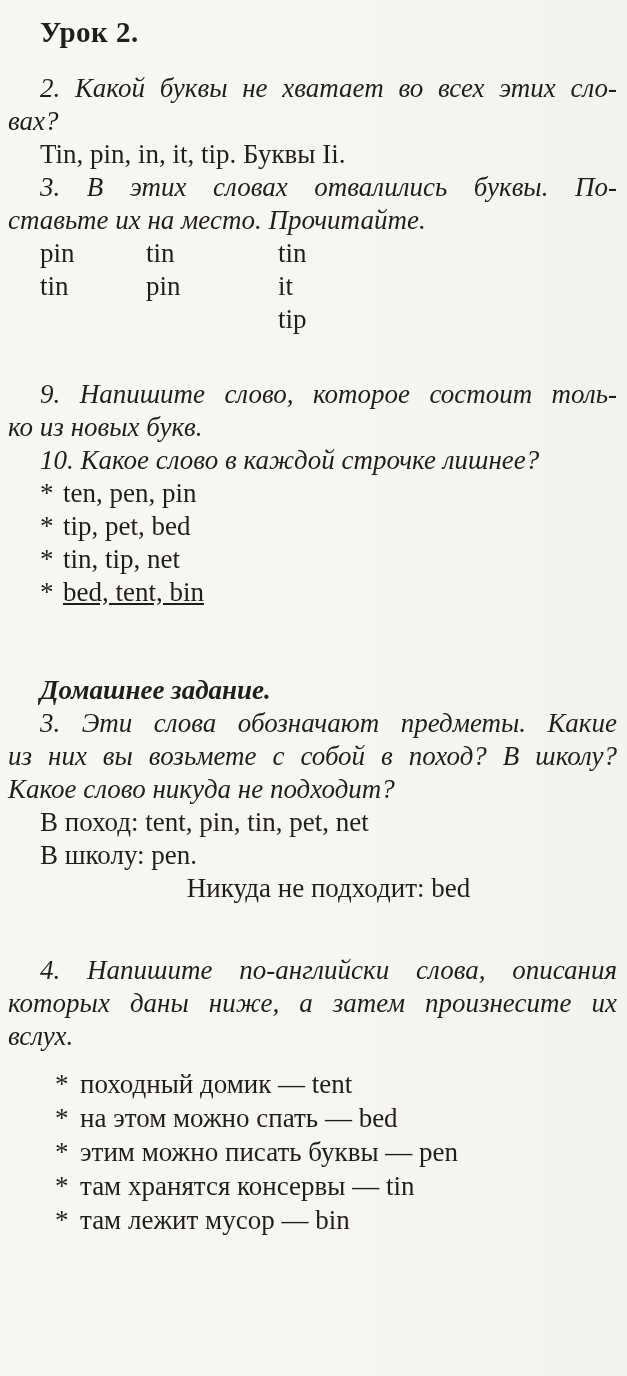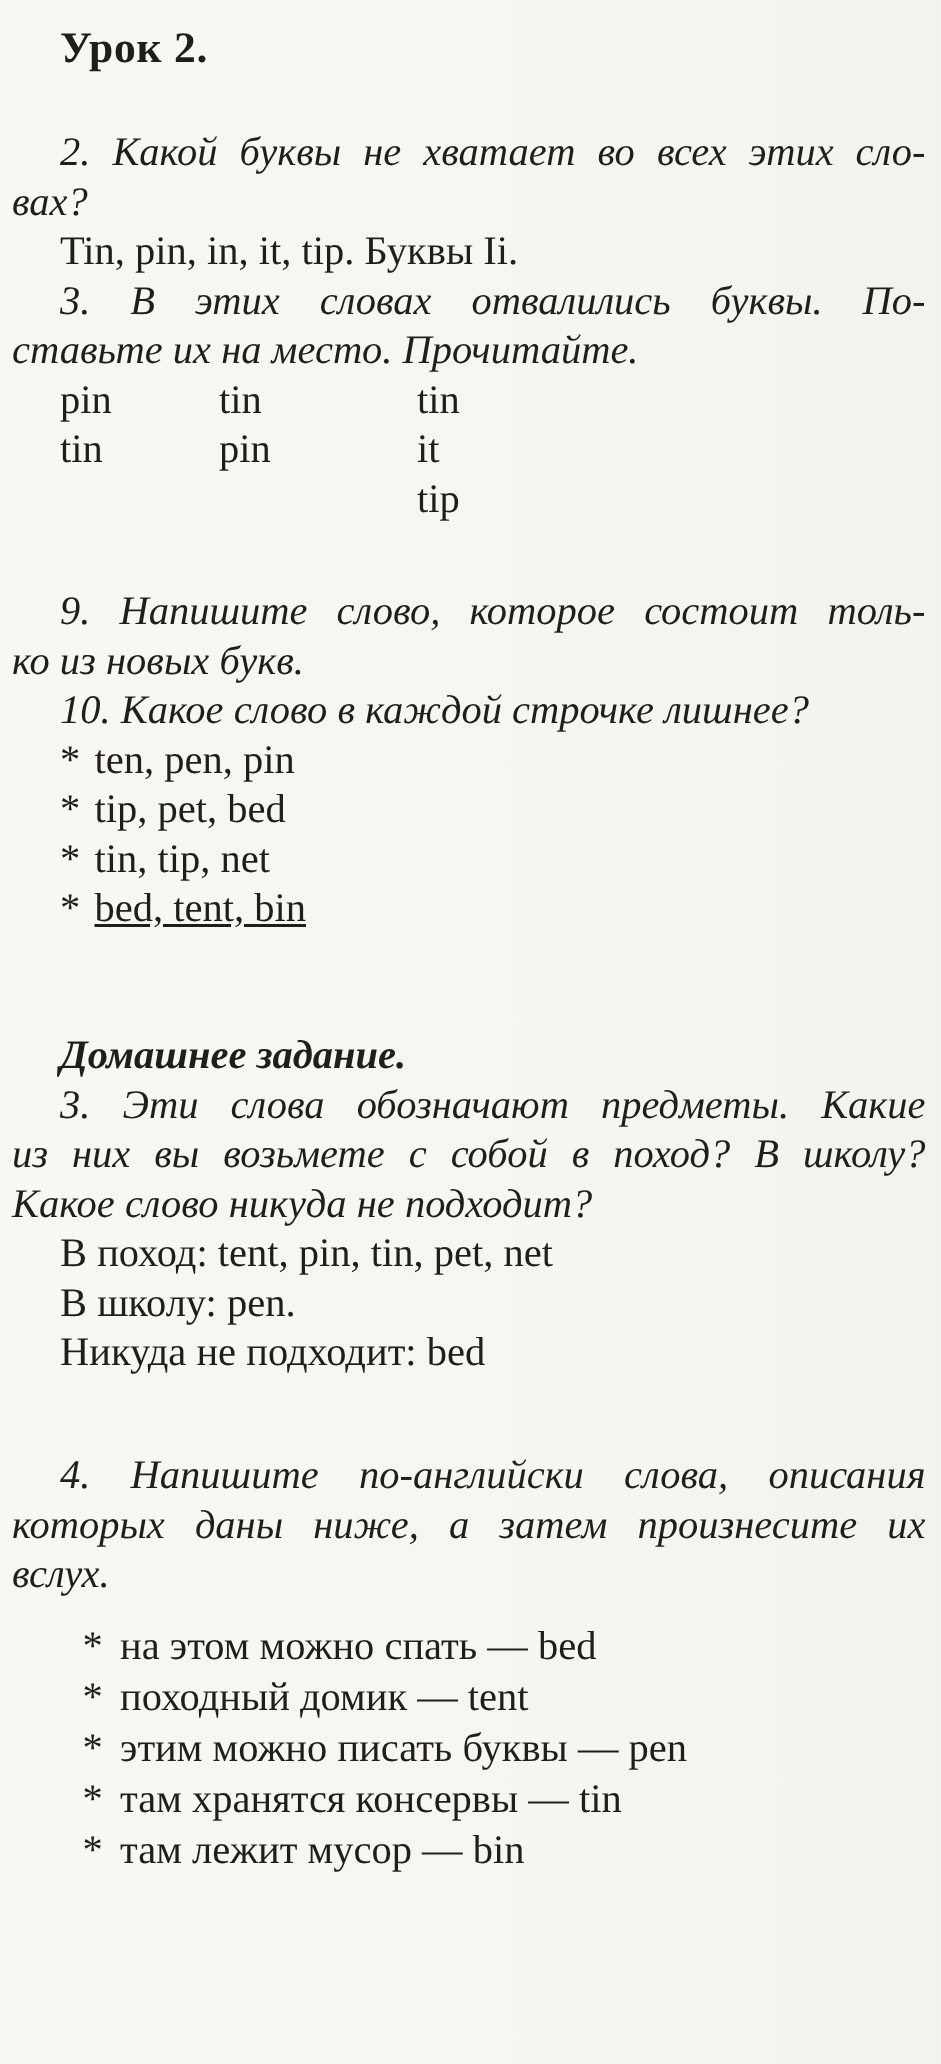--- a/index.html
+++ b/index.html
@@ -22,42 +22,42 @@
   }
   .line { min-height: 33px; }
   .ital { font-style: italic; }
   .ind { padding-left: 32px; }
   .j { text-align: justify; text-align-last: justify; }
   .lesson-title {
     font-weight: bold;
     font-size: 29px;
     padding-left: 32px;
     letter-spacing: 0.5px;
-    margin-bottom: 36px;
+    margin-bottom: 23px;
   }
   .hw-heading {
     font-weight: bold;
     font-style: italic;
     padding-left: 32px;
   }
   .word-grid {
     display: grid;
     grid-template-columns: 106px 132px auto;
     padding-left: 32px;
     margin-bottom: 42px;
   }
   .word-grid span { line-height: 33px; min-height: 33px; }
   .bullet-line { padding-left: 32px; min-height: 33px; }
   .bullet-line .marker { display: inline-block; width: 23px; }
   .blist { margin-top: 14px; }
   .blist .bullet-line { padding-left: 47px; line-height: 34px; min-height: 34px; }
   .blist .bullet-line .marker { width: 25px; }
   .gap-41 { margin-bottom: 41px; }
   .gap-65 { margin-bottom: 65px; text-decoration: underline; }
-  .gap-49 { margin-bottom: 49px; }
+  .gap-49 { margin-bottom: 49px; text-align: center; }
 </style>
 </head>
 <body>
 
 <div class="page">
 
   <div class="lesson-title">Урок 2.</div>
 
   <div class="line ital ind j">2. Какой буквы не хватает во всех этих сло-</div>
   <div class="line ital">вах?</div>
@@ -103,24 +103,24 @@
   <div class="line ind">В поход: tent, pin, tin, pet, net</div>
   <div class="line ind">В школу: pen.</div>
   <div class="line ind gap-49">Никуда не подходит: bed</div>
 
   <div class="line ital ind j">4. Напишите по-английски слова, описания</div>
   <div class="line ital j">которых даны ниже, а затем произнесите их</div>
   <div class="line ital">вслух.</div>
 
   <div class="blist">
     <div class="bullet-line">
-      <span class="marker">*</span><span>на этом можно спать — bed</span>
+      <span class="marker">*</span><span>походный домик — tent</span>
     </div>
     <div class="bullet-line">
-      <span class="marker">*</span><span>походный домик — tent</span>
+      <span class="marker">*</span><span>на этом можно спать — bed</span>
     </div>
     <div class="bullet-line">
       <span class="marker">*</span><span>этим можно писать буквы — pen</span>
     </div>
     <div class="bullet-line">
       <span class="marker">*</span><span>там хранятся консервы — tin</span>
     </div>
     <div class="bullet-line">
       <span class="marker">*</span><span>там лежит мусор — bin</span>
     </div>

